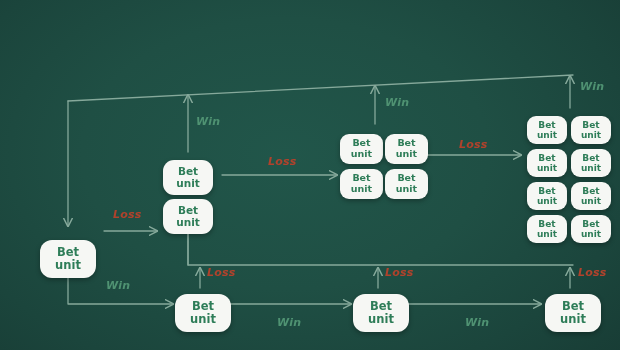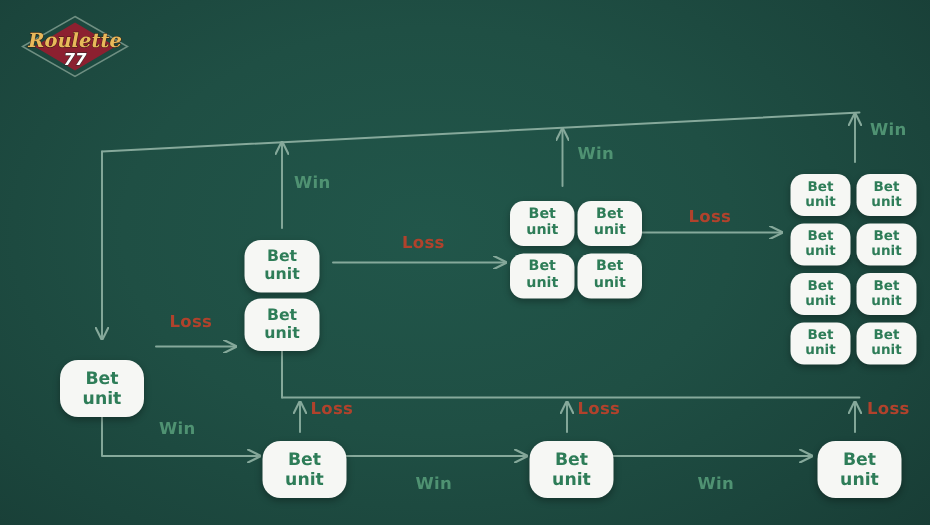--- a/index.html
+++ b/index.html
@@ -41,41 +41,30 @@
   .n-sm{width:43px;height:30px;font-size:9.5px;border-radius:9px;}
   .n-xs{width:40px;height:28px;font-size:9px;border-radius:9px;}
 
   
   .lbl{
     position:absolute;
     font-size:11px;
     font-weight:700;
     white-space:nowrap;
     letter-spacing:.2px;
+    font-style:italic;
   }
   .lbl-win{color:#4f9272;}
   .lbl-loss{color:#b0422c;}
 </style>
 </head>
 <body>
 
 <div id="stage">
 
-  <div class="logo">
-    <svg width="78" height="44" viewBox="0 0 78 44" xmlns="http://www.w3.org/2000/svg">
-      <g>
-        <path d="M39 2 L74 22 L39 42 L4 22 Z" fill="none" stroke="#6f8f82" stroke-width="1"></path>
-      </g>
-      <g>
-        <path d="M39 6 L66 22 L39 38 L12 22 Z" fill="#8c2030"></path>
-      </g>
-      <text x="39" y="22" text-anchor="middle" font-family="DejaVu Serif, Liberation Serif, serif" font-size="13" font-weight="700" font-style="italic" fill="#e8b95a" stroke="#3a1b10" stroke-width="0.6" paint-order="stroke">Roulette</text>
-      <text x="39" y="34" text-anchor="middle" font-family="DejaVu Sans, Liberation Sans, sans-serif" font-size="11" font-weight="700" font-style="italic" fill="#ffffff" stroke="#2b2b2b" stroke-width="0.6" paint-order="stroke">77</text>
-    </svg>
-  </div>
 
   <svg id="edges" viewBox="0 0 620 350" xmlns="http://www.w3.org/2000/svg">
     <defs>
       <marker id="ar" viewBox="0 0 10 10" refX="9" refY="5" markerWidth="7" markerHeight="7" orient="auto-start-reverse">
         <path d="M 0 0 L 10 5 L 0 10" fill="none" stroke="#86a99b" stroke-width="1.6"></path>
       </marker>
     </defs>
     <g fill="none" stroke="#86a99b" stroke-width="1.3" stroke-linecap="round" stroke-linejoin="round">
 
       <path d="M 68 101 L 573 75"></path>

